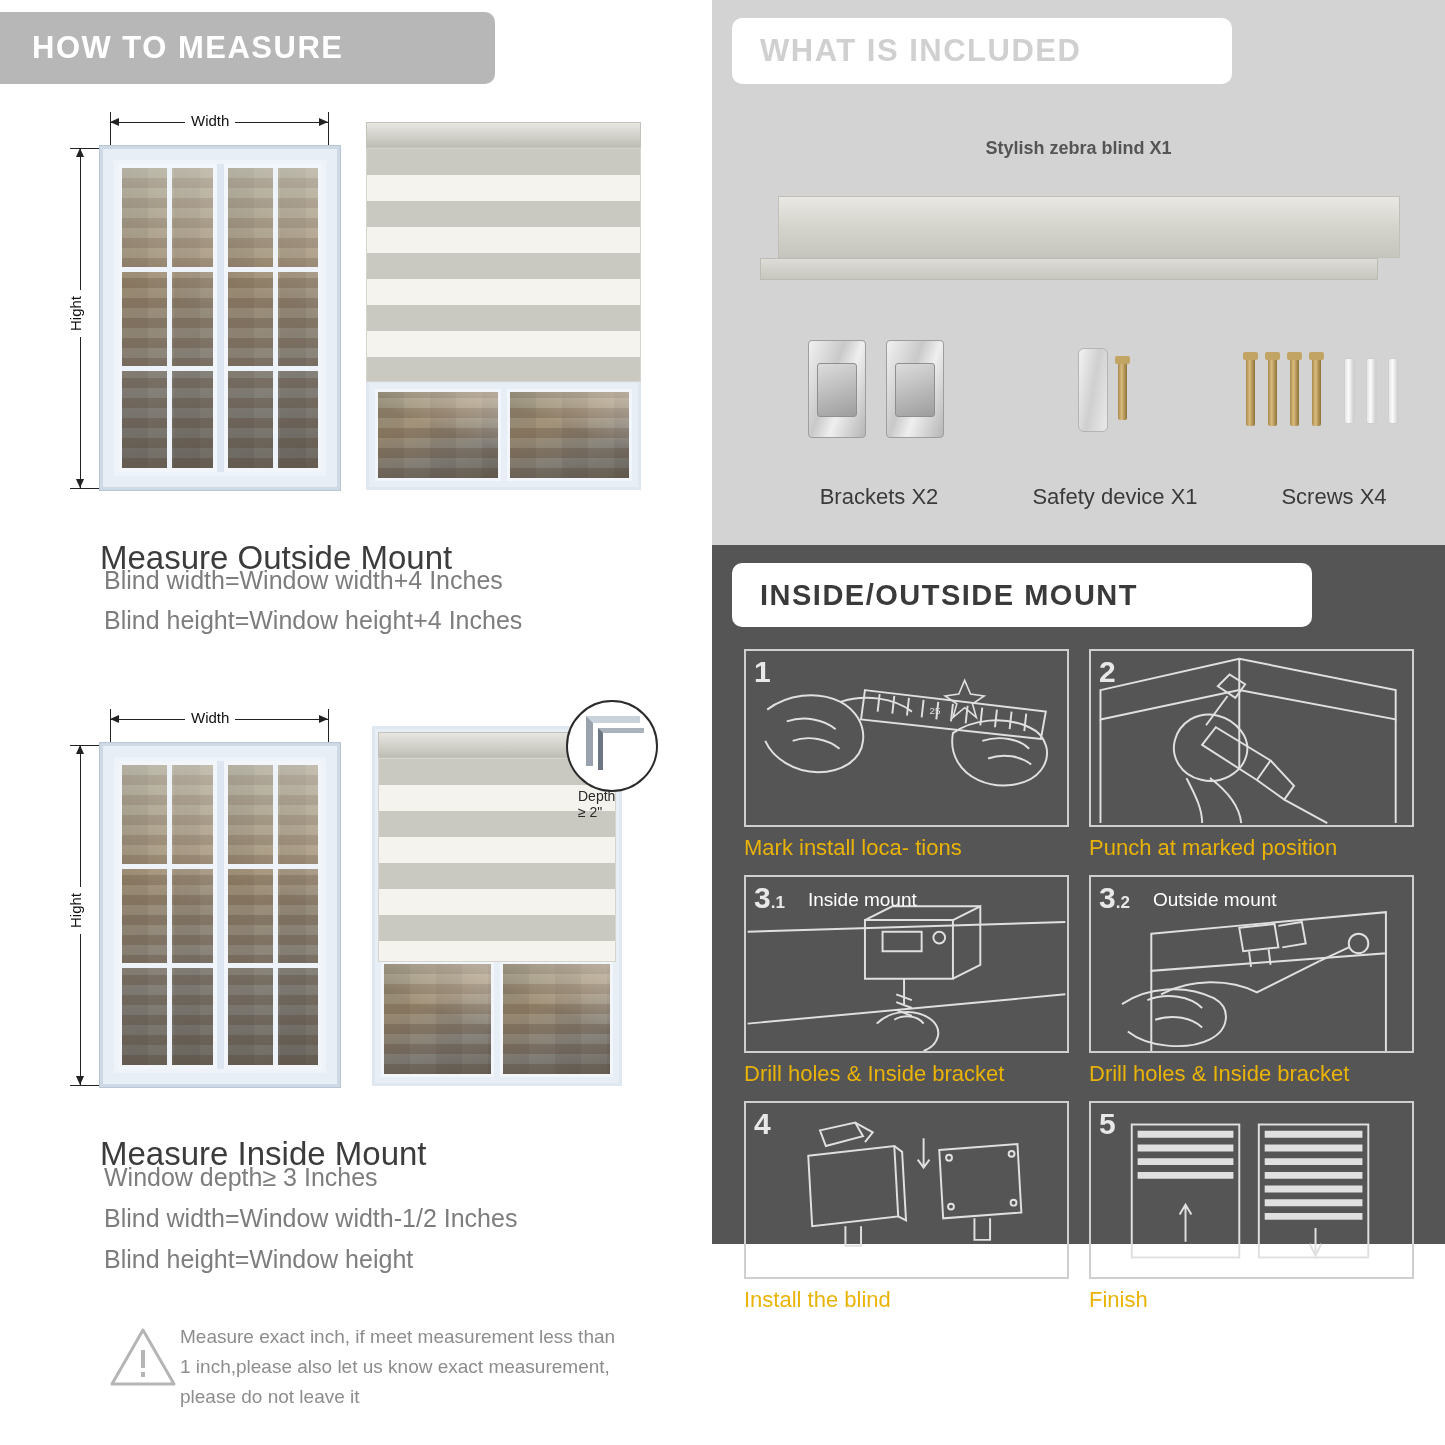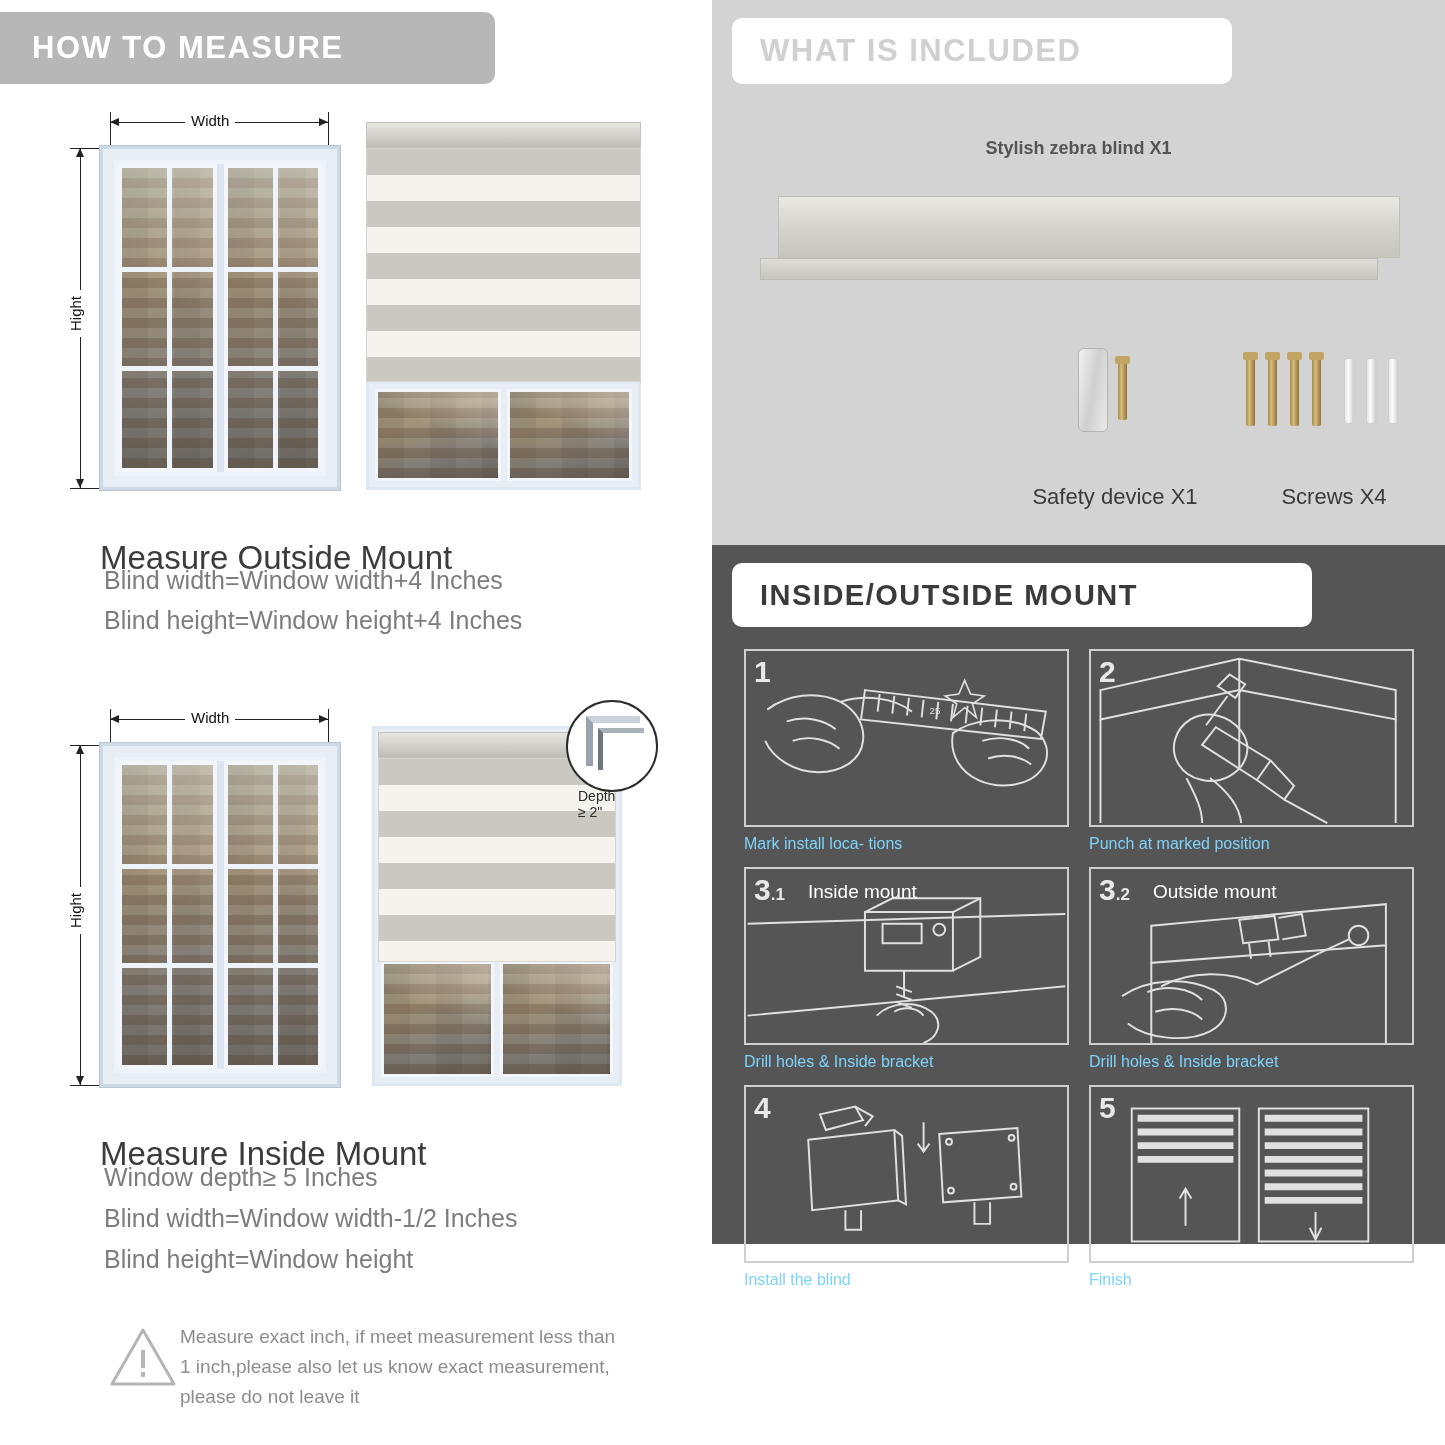--- a/index.html
+++ b/index.html
@@ -376,22 +376,22 @@
   .step-num .sub { font-size: 17px; }
   .step-inline-label {
     position: absolute;
     left: 62px; top: 12px;
     font-size: 19px;
     color: #ffffff;
     z-index: 3;
   }
   .step-caption {
     margin-top: 8px;
-    font-size: 16px;
-    color: #7dd3fc;
+    font-size: 22px;
+    color: #eab308;
   }
   .sketch { position: absolute; inset: 0; }
   .sketch svg { width: 100%; height: 100%; display: block; }
 </style>
 </head>
 <body>
 
 <div class="page">
 
   <div class="left">
@@ -507,21 +507,21 @@
       </div>
 
       <div class="callout-circle" style="left:566px; top:700px;">
         <div class="sill"></div>
         <div class="sill2"></div>
       </div>
       <div class="depth-label" style="left:578px; top:788px;">Depth ≥ 2"</div>
     </div>
 
     <h2 class="heading" style="left:100px; top:1108px;">Measure Inside Mount</h2>
-    <div class="rule-line" style="left:104px; top:1163px;">Window depth≥ 5 Inches</div>
+    <div class="rule-line" style="left:104px; top:1163px;">Window depth≥ 3 Inches</div>
     <div class="rule-line" style="left:104px; top:1204px;">Blind width=Window width-1/2 Inches</div>
     <div class="rule-line" style="left:104px; top:1245px;">Blind height=Window height</div>
 
     <div style="position:absolute; left:108px; top:1322px; width:70px; height:70px;">
       <svg viewBox="0 0 70 70" width="70" height="70">
         <polygon points="35,8 66,62 4,62" fill="none" stroke="#b5b5b5" stroke-width="3" stroke-linejoin="round"></polygon>
         <rect x="33" y="28" width="4" height="18" fill="#b5b5b5"></rect>
         <rect x="33" y="50" width="4" height="5" fill="#b5b5b5"></rect>
       </svg>
     </div>
@@ -535,20 +535,25 @@
 
       <div class="included-title">Stylish zebra blind X1</div>
 
       <div class="zebra-product">
         <div class="top-bar"></div>
         <div class="bot-bar"></div>
       </div>
 
       <div class="parts-row">
 
+        <div class="part" style="left:52px; top:0; width:230px; height:180px;">
+          <div class="bracket" style="left:44px; top:10px;"></div>
+          <div class="bracket" style="left:122px; top:10px;"></div>
+          <div class="part-label">Brackets X2</div>
+        </div>
 
         <div class="part" style="left:288px; top:0; width:230px; height:180px;">
           <div class="safety" style="left:78px; top:18px;"></div>
           <div class="screw" style="left:118px; top:30px; height:60px;"></div>
           <div class="part-label">Safety device X1</div>
         </div>
 
         <div class="part" style="left:512px; top:0; width:220px; height:180px;">
           <div class="screw" style="left:22px; top:26px;"></div>
           <div class="screw" style="left:44px; top:26px;"></div>

